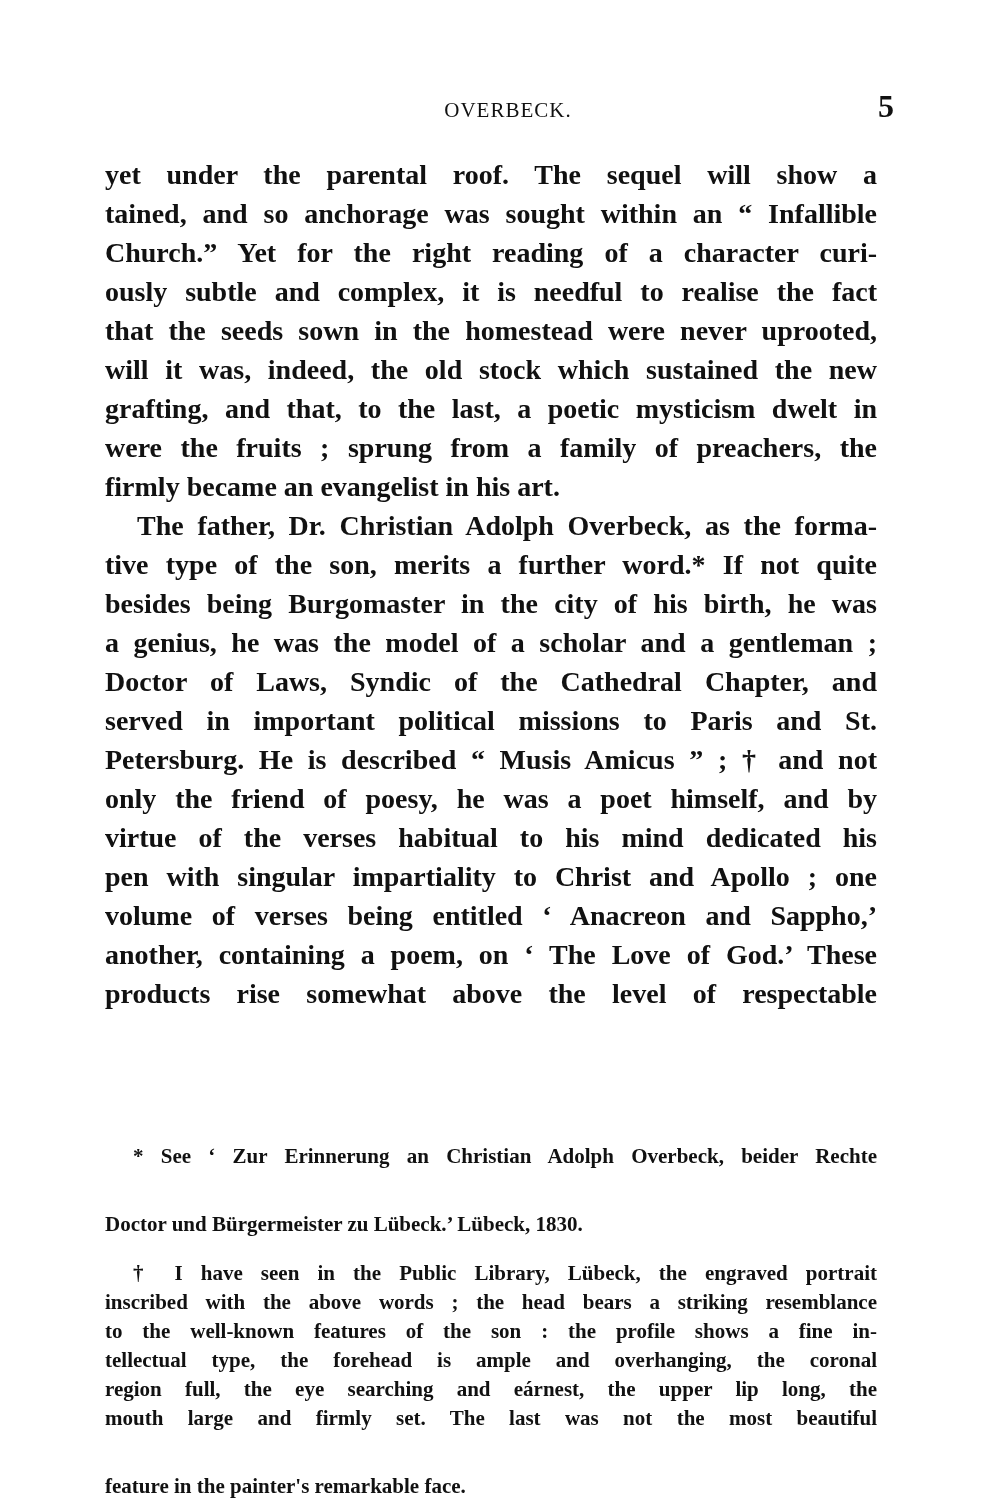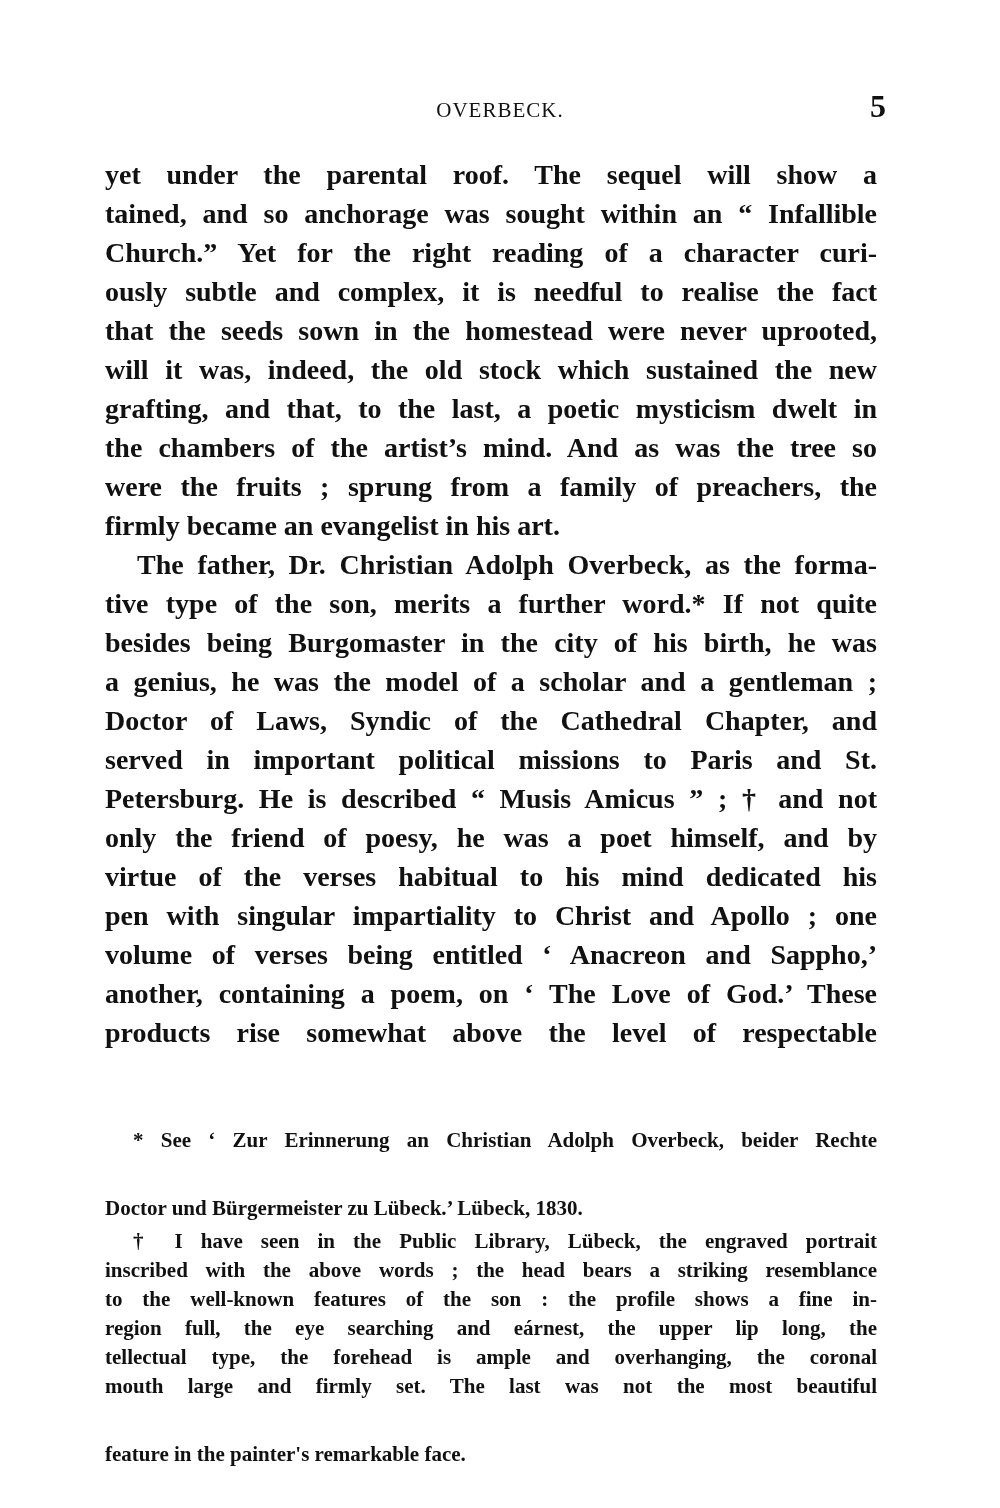--- a/index.html
+++ b/index.html
@@ -16,21 +16,21 @@
       font-family: "Liberation Serif", "DejaVu Serif", serif;
     }
     .page {
       position: absolute;
       left: 0; top: 0;
       width: 1000px; height: 1508px;
     }
     .running-head {
       position: absolute;
       top: 88px;
-      left: 114px;
+      left: 122px;
       width: 772px;
       height: 40px;
     }
     .running-title {
       position: absolute;
       left: 0; right: 0;
       text-align: center;
       font-size: 21px;
       letter-spacing: 1px;
       top: 10px;
@@ -74,21 +74,21 @@
       font-weight: bold;
     }
     .fn-line {
       display: block;
       white-space: nowrap;
       text-align: justify;
       text-align-last: justify;
       height: 29px;
     }
     .fn-line.last { text-align-last: left; margin-top: 39px; }
-    .fn-line.indent { padding-left: 28px; }
+    .fn-line.indent { padding-left: 28px; margin-top: 16px; }
     .fn-gap { height: 4px; }
   </style>
 </head>
 <body>
 
 <div class="page">
 
   <div class="running-head">
     <div class="running-title">OVERBECK.</div>
     <div class="page-number">5</div>
@@ -97,21 +97,20 @@
   <div class="body-text">
 
     <div>
       <span class="line">yet under the parental roof.  The sequel will show a</span>
       <span class="line">tained, and so anchorage was sought within an “ Infallible</span>
       <span class="line">Church.”  Yet for the right reading of a character curi-</span>
       <span class="line">ously subtle and complex, it is needful to realise the fact</span>
       <span class="line">that the seeds sown in the homestead were never uprooted,</span>
       <span class="line">will it was, indeed, the old stock which sustained the new</span>
       <span class="line">grafting, and that, to the last, a poetic mysticism dwelt in</span>
-      <span class="line">the chambers of the artist’s mind.  And as was the tree so</span>
       <span class="line">were the fruits ; sprung from a family of preachers, the</span>
       <span class="line last">firmly became an evangelist in his art.</span>
     </div>
 
     <div>
       <span class="line indent">The father, Dr. Christian Adolph Overbeck, as the forma-</span>
       <span class="line">tive type of the son, merits a further word.*  If not quite</span>
       <span class="line">besides being Burgomaster in the city of his birth, he was</span>
       <span class="line">a genius, he was the model of a scholar and a gentleman ;</span>
       <span class="line">Doctor of Laws, Syndic of the Cathedral Chapter, and</span>
@@ -129,20 +128,20 @@
   <div class="footnotes">
     <div>
       <span class="fn-line indent">* See ‘ Zur Erinnerung an Christian Adolph Overbeck, beider Rechte</span>
       <span class="fn-line last">Doctor und Bürgermeister zu Lübeck.’  Lübeck, 1830.</span>
     </div>
     <div class="fn-gap"></div>
     <div>
       <span class="fn-line indent">† I have seen in the Public Library, Lübeck, the engraved portrait</span>
       <span class="fn-line">inscribed with the above words ; the head bears a striking resemblance</span>
       <span class="fn-line">to the well-known features of the son : the profile shows a fine in-</span>
+      <span class="fn-line">tellectual type, the forehead is ample and overhanging, the coronal</span>
       <span class="fn-line">region full, the eye searching and eárnest, the upper lip long, the</span>
-      <span class="fn-line">tellectual type, the forehead is ample and overhanging, the coronal</span>
       <span class="fn-line">mouth large and firmly set.  The last was not the most beautiful</span>
       <span class="fn-line last">feature in the painter's remarkable face.</span>
     </div>
   </div>
 
 </div>
 
 </body></html>

